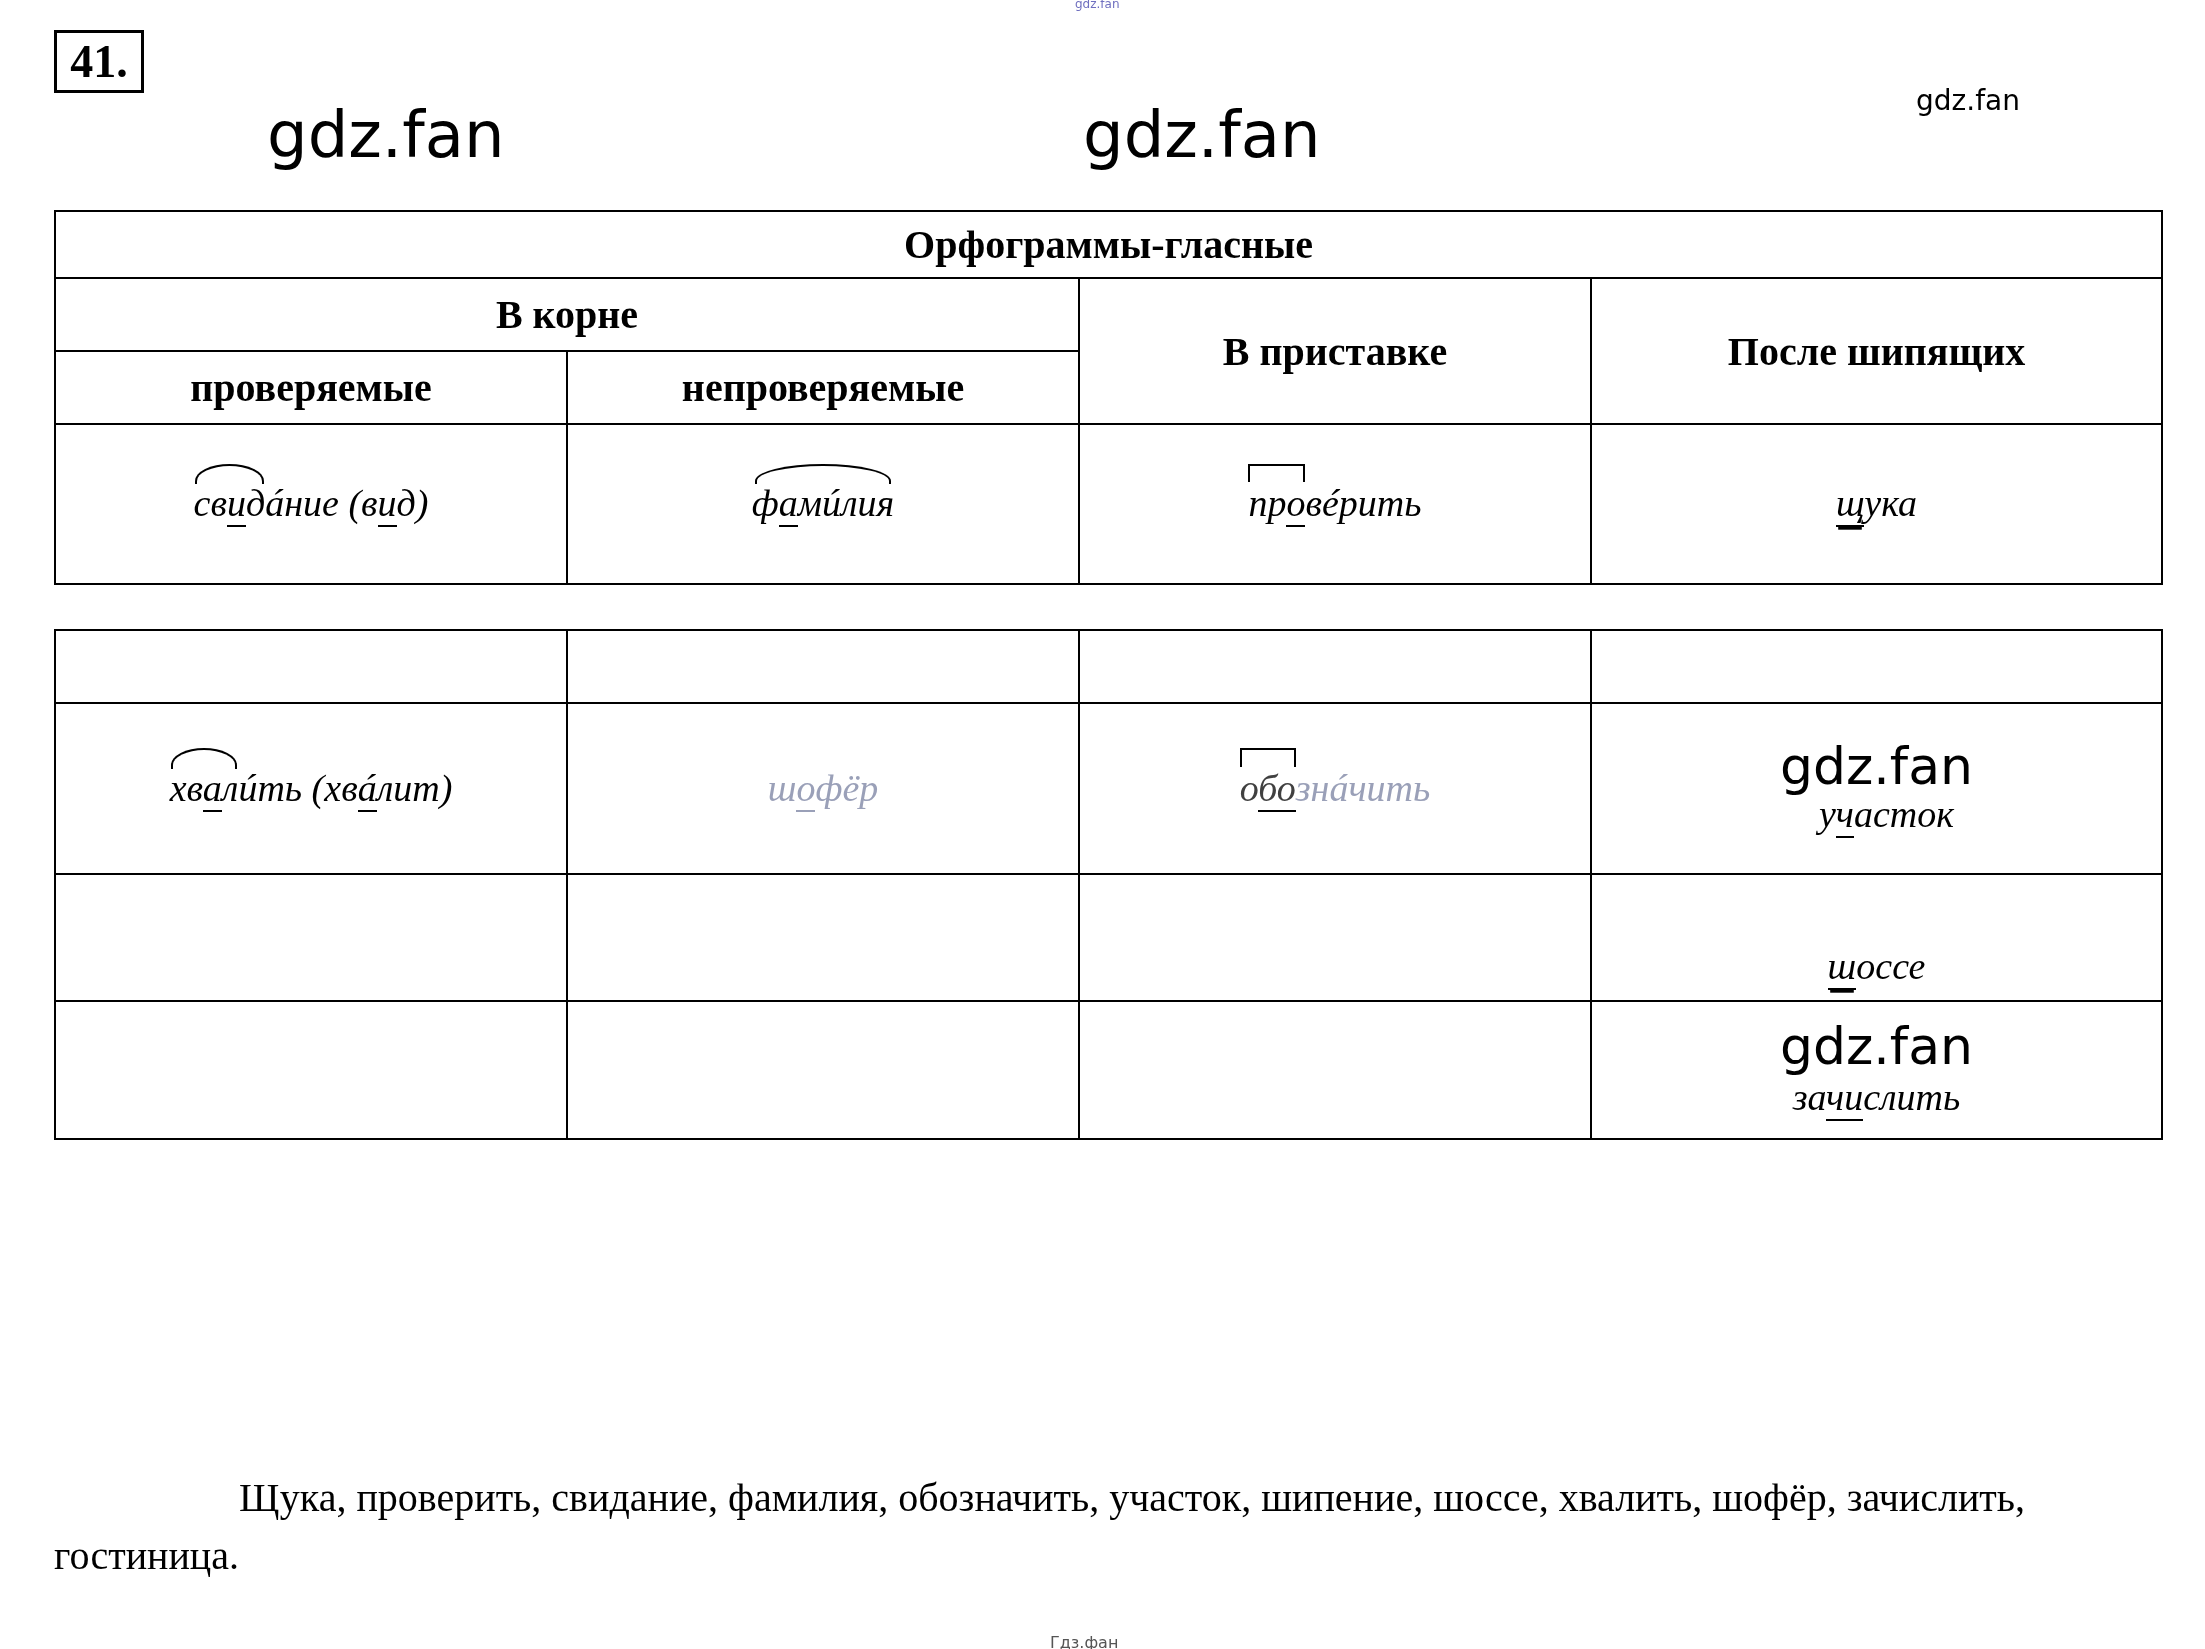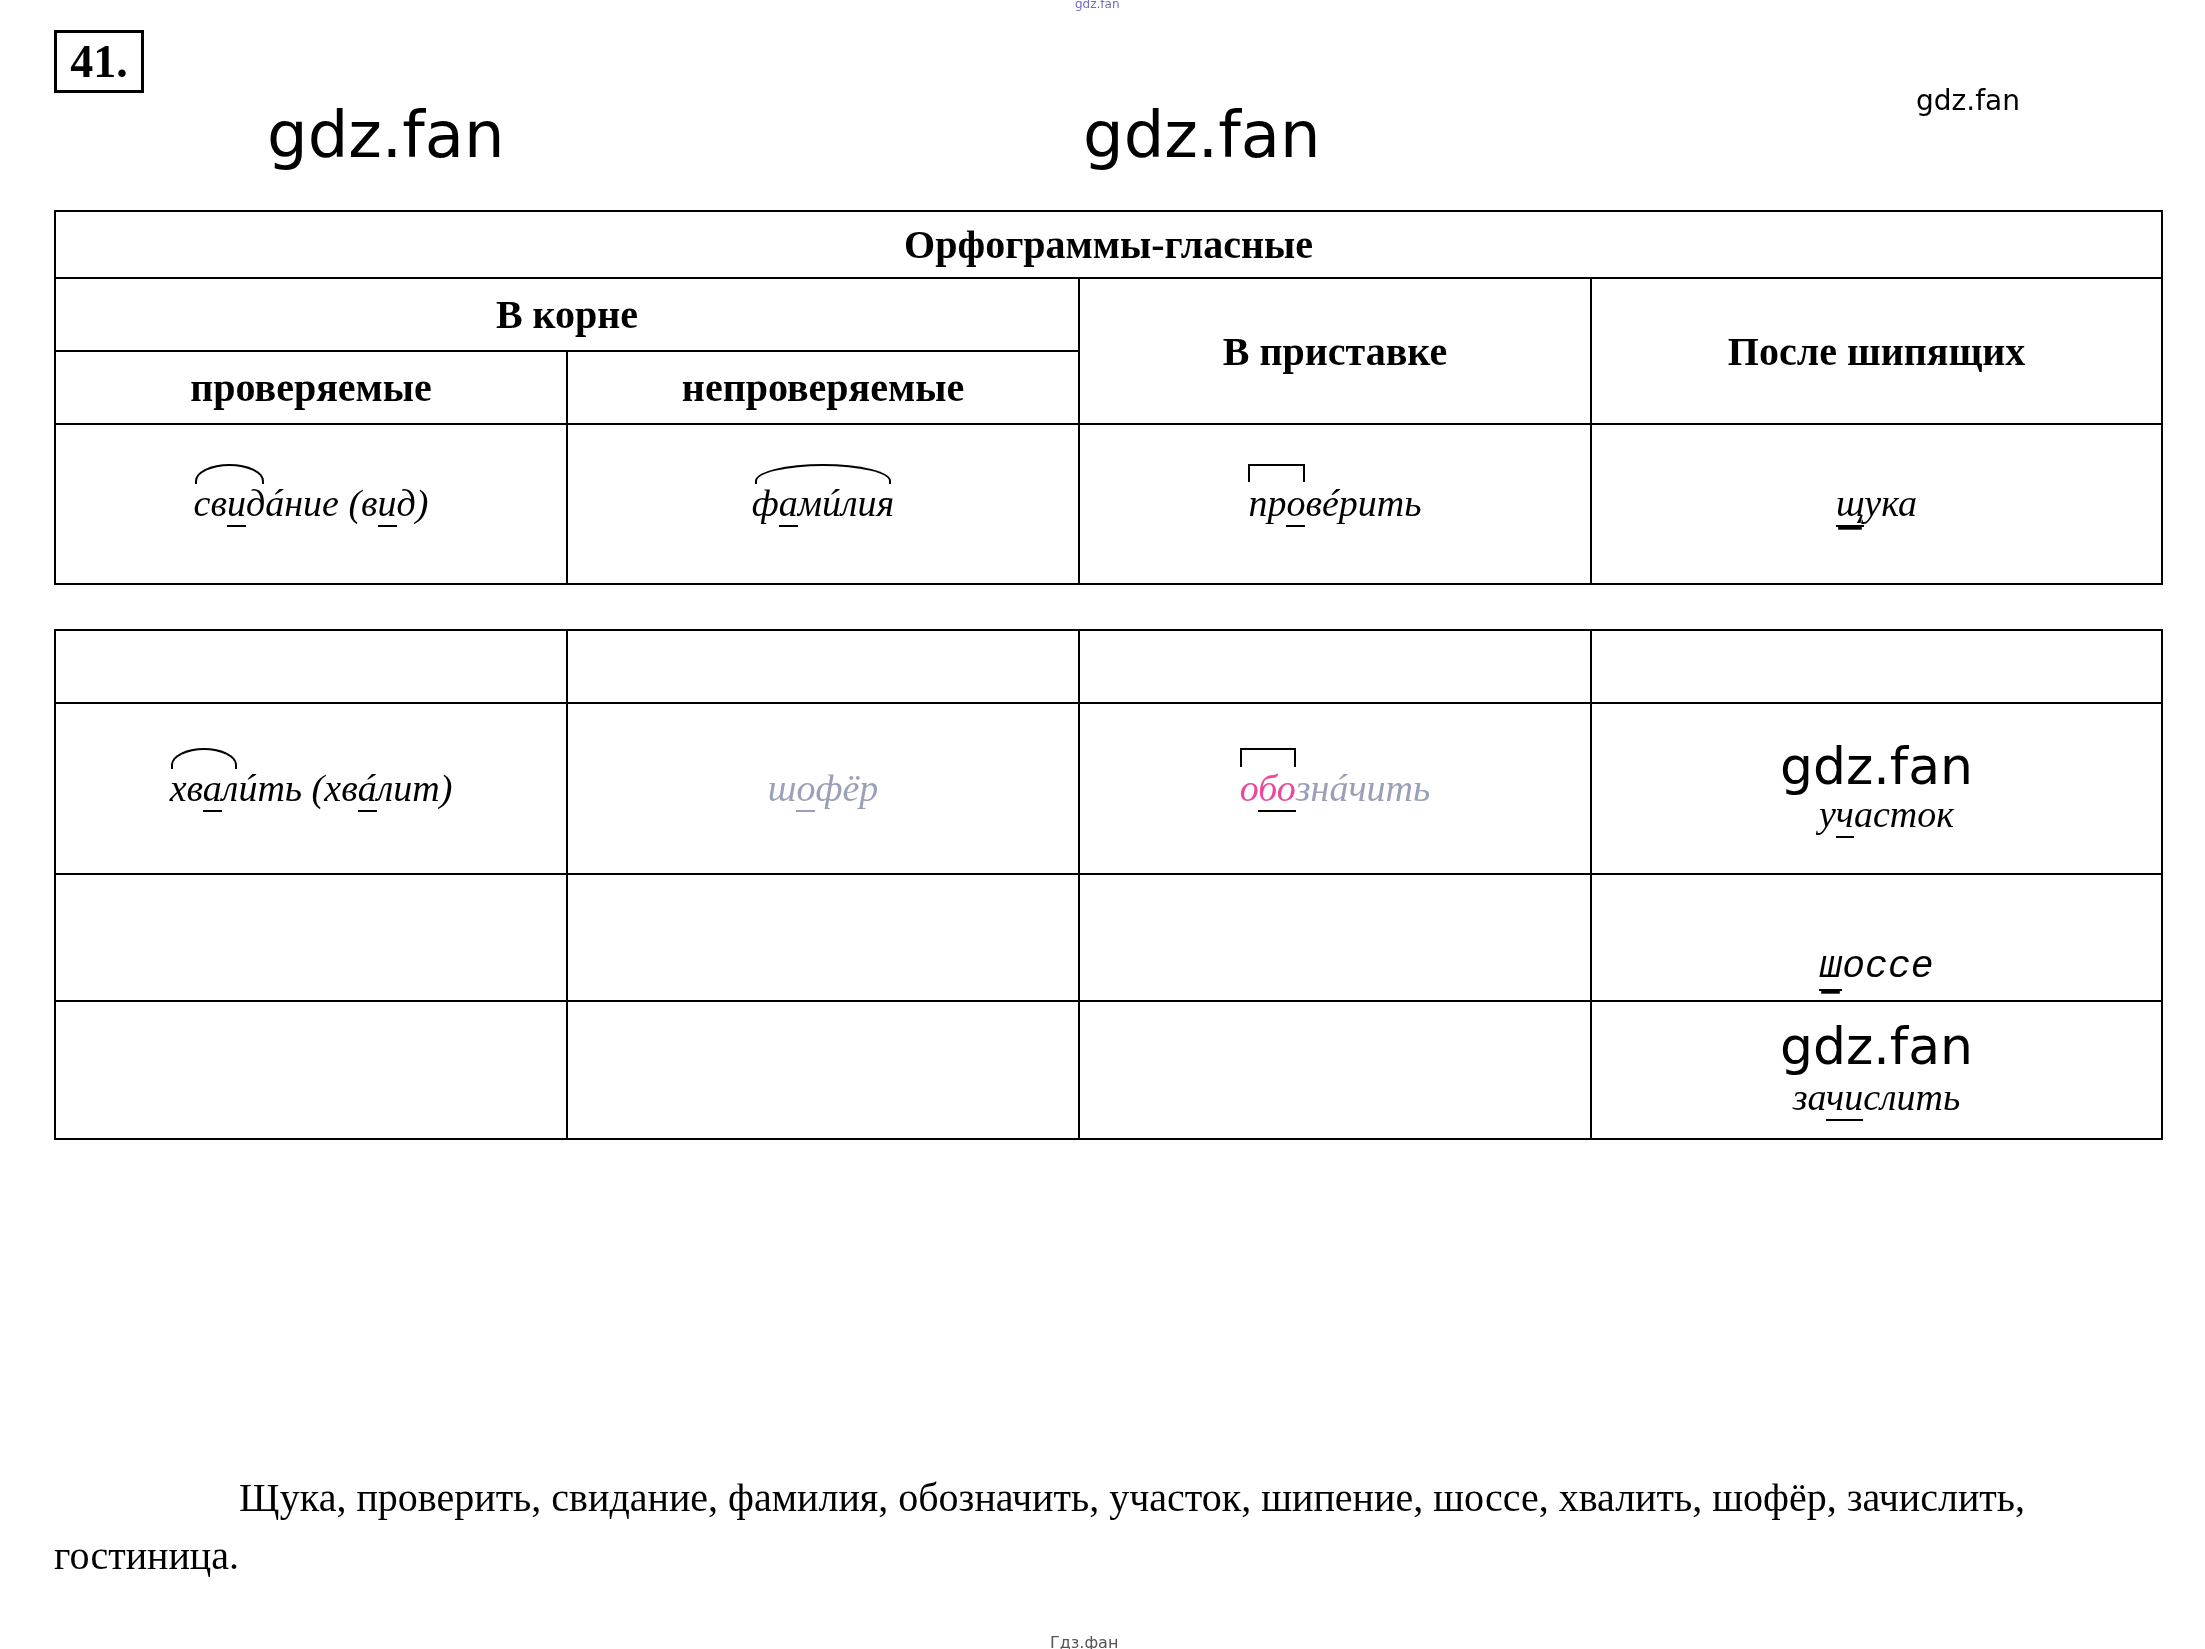--- a/index.html
+++ b/index.html
@@ -206,37 +206,37 @@
   </tr>
 
   <tr>
     <td style="height:169px" class="cell-word">
       <span class="arc">хв<span class="ul">а</span>л</span>úть (хв<span class="ul">á</span>лит)
     </td>
     <td class="cell-word faded">
       ш<span class="ul" style="border-color:#9aa0b8">о</span>фёр
     </td>
     <td class="cell-word faded">
-      <span class="pfx" style="color:#ec4899">о<span class="ul">бо</span></span><span class="faded">знáчить</span>
+      <span class="pfx" style="color:#404040">о<span class="ul">бо</span></span><span class="faded">знáчить</span>
     </td>
     <td class="cell-word">
       <span style="display:block; position:relative;">
         <span class="wm" style="position:static; display:block; font-size:52px; line-height:1.1; font-style:normal;">gdz.fan</span>
         <span style="display:block; margin-top:-4.4px;padding-left:20px;">у<span class="ul">ч</span>асток</span>
       </span>
     </td>
   </tr>
 
 
   <tr>
     <td style="height:125px" class="cell-word"></td>
     <td class="cell-word"></td>
     <td class="cell-word"></td>
     <td class="cell-word">
-      <span style="display:block; margin-top:59px;font-family:Liberation Mono, monospace;"><span class="ul2">ш</span>оссе</span>
+      <span style="display:block; margin-top:59px;"><span class="ul2">ш</span>оссе</span>
     </td>
   </tr>
 
   <tr>
     <td style="height:136px" class="cell-word"></td>
     <td class="cell-word"></td>
     <td class="cell-word"></td>
     <td class="cell-word">
       <span class="wm" style="position:static; display:block; font-size:52px; line-height:1.05; font-style:normal;">gdz.fan</span>
       <span style="display:block;">за<span class="ul">чи</span>слить</span>

